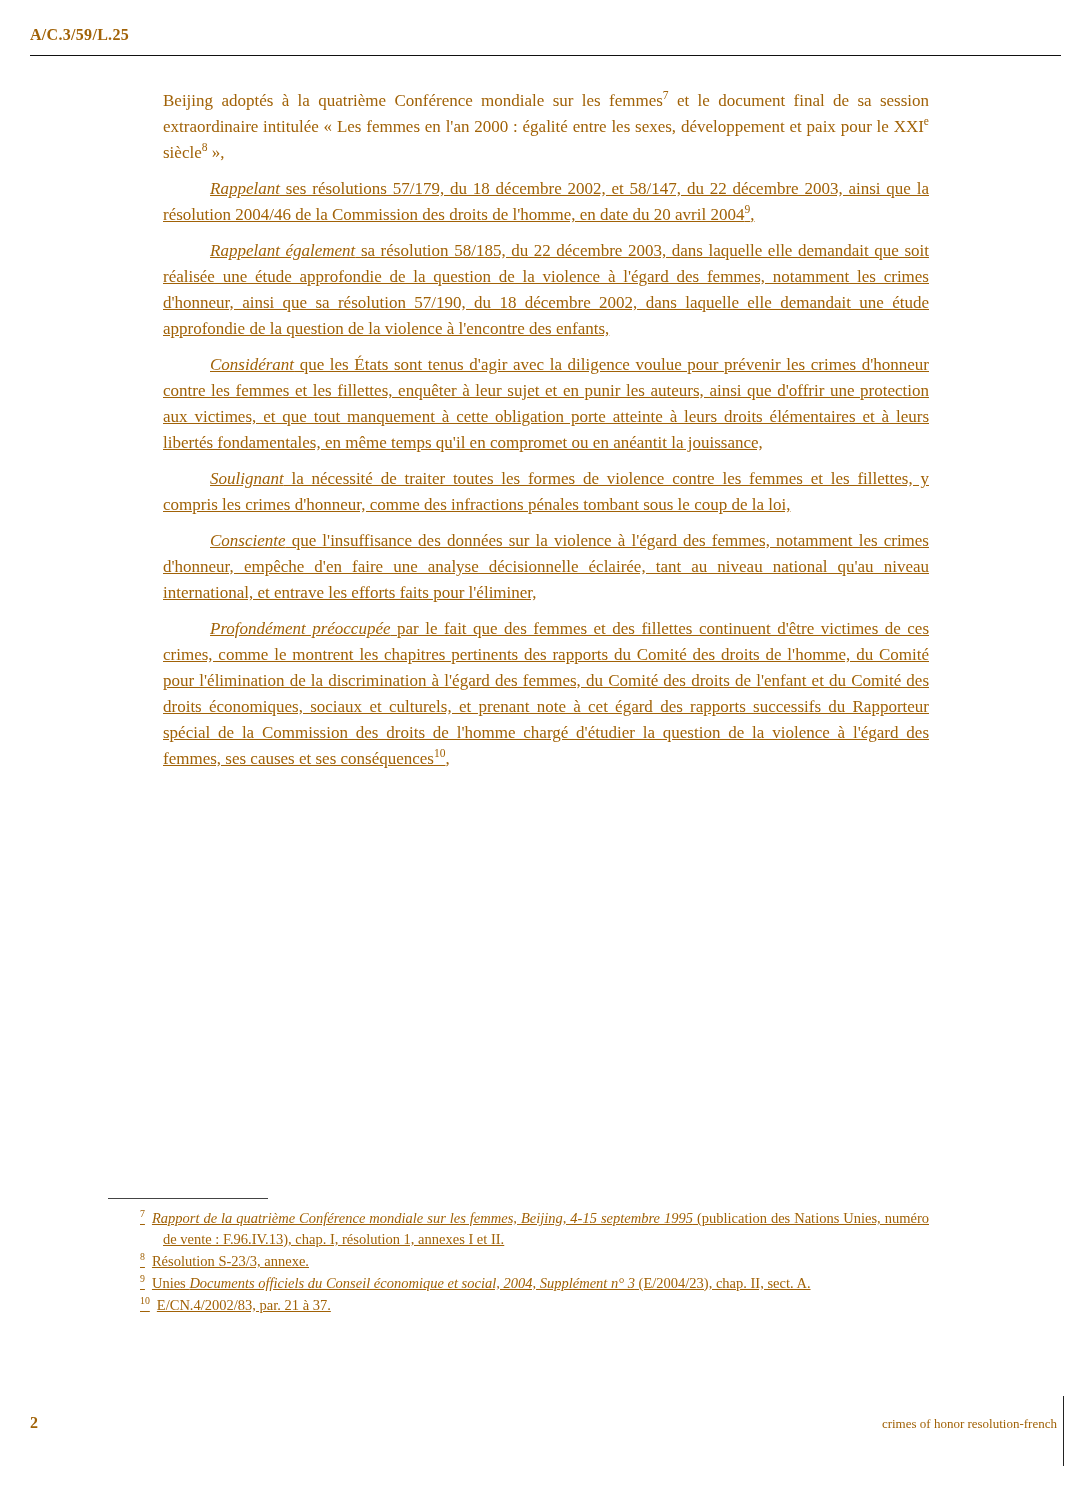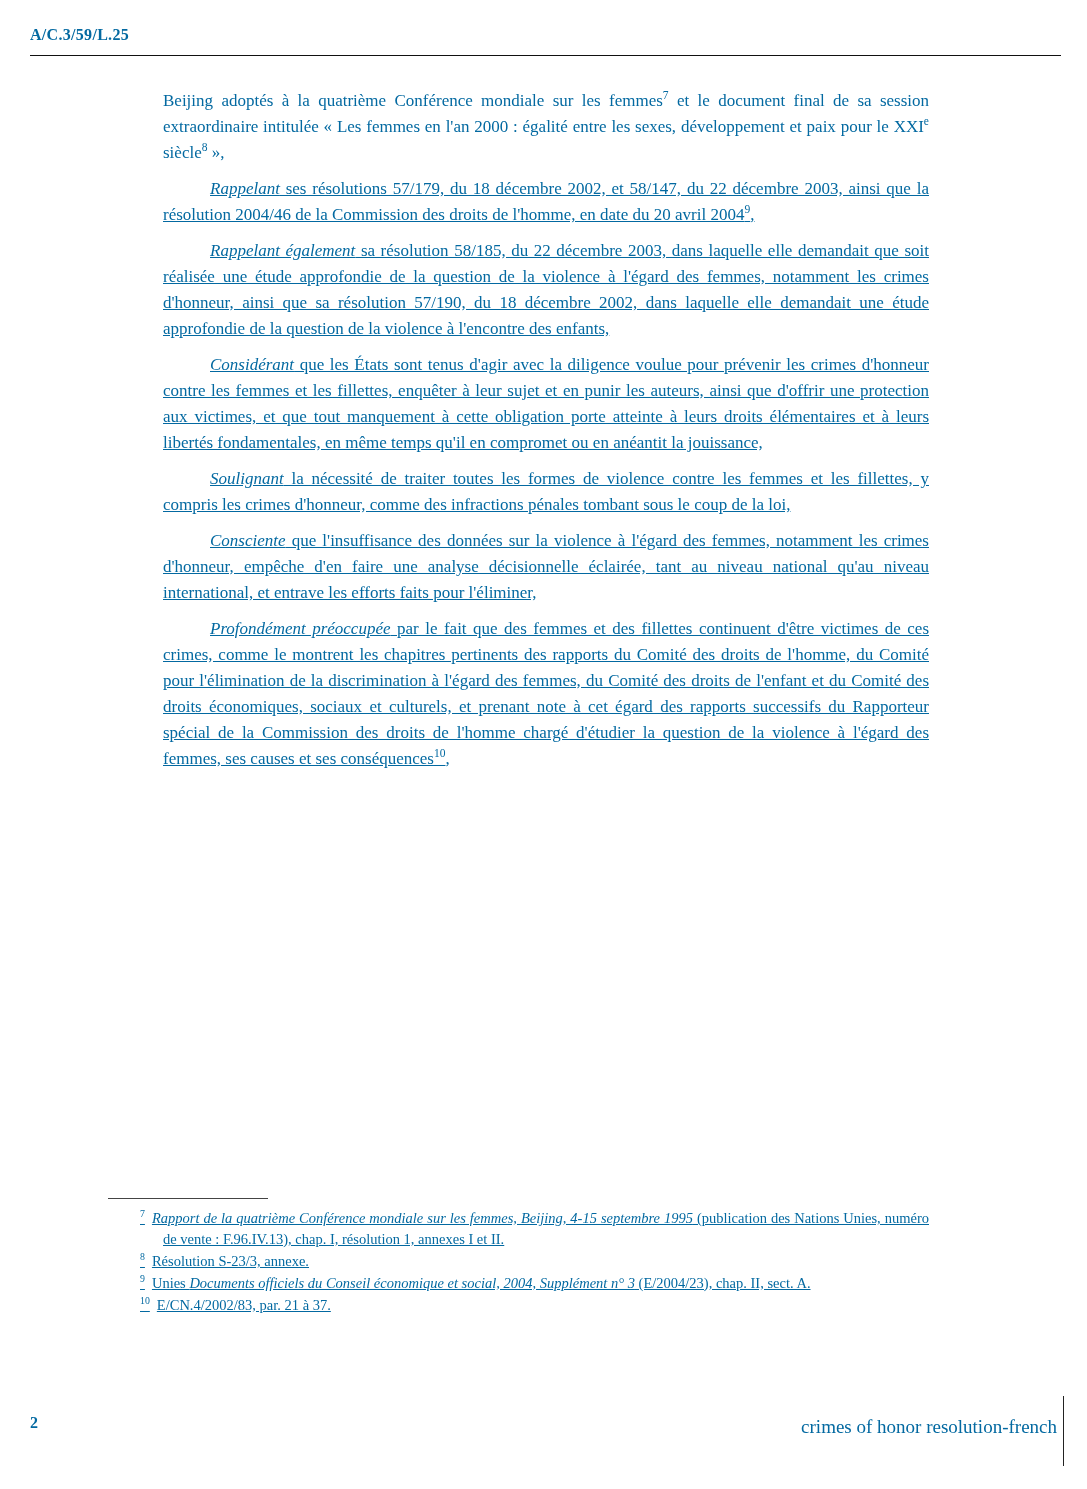--- a/index.html
+++ b/index.html
@@ -4,21 +4,21 @@
 <style>
   * { margin: 0; padding: 0; box-sizing: border-box; }
   html, body { background: #e8e8e8; }
   .page {
     position: relative;
     width: 1087px;
     height: 1489px;
     margin: 0 auto;
     background: #ffffff;
     font-family: "Liberation Serif", "DejaVu Serif", serif;
-    color: #0369a1;
+    color: #a16207;
     overflow: hidden;
   }
   .doc-symbol {
     position: absolute;
     left: 30px;
     top: 26px;
     font-size: 16px;
     font-weight: bold;
     letter-spacing: 0.3px;
   }
@@ -72,21 +72,21 @@
     position: absolute;
     left: 30px;
     top: 1414px;
     font-size: 16px;
     font-weight: bold;
   }
   .footer-label {
     position: absolute;
     right: 30px;
     top: 1416px;
-    font-size: 19px;
+    font-size: 13px;
   }
   .right-edge-mark {
     position: absolute;
     right: 23px;
     top: 1396px;
     height: 70px;
     border-left: 1px solid #222;
   }
 </style>
 </head>

